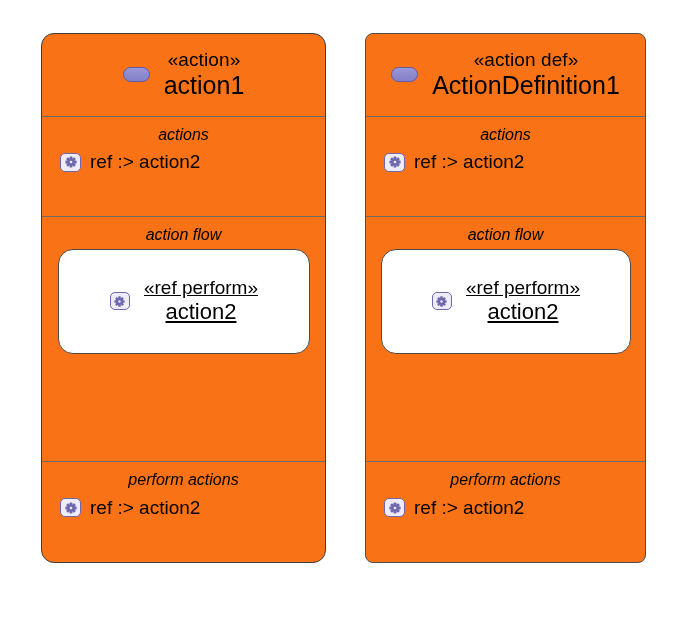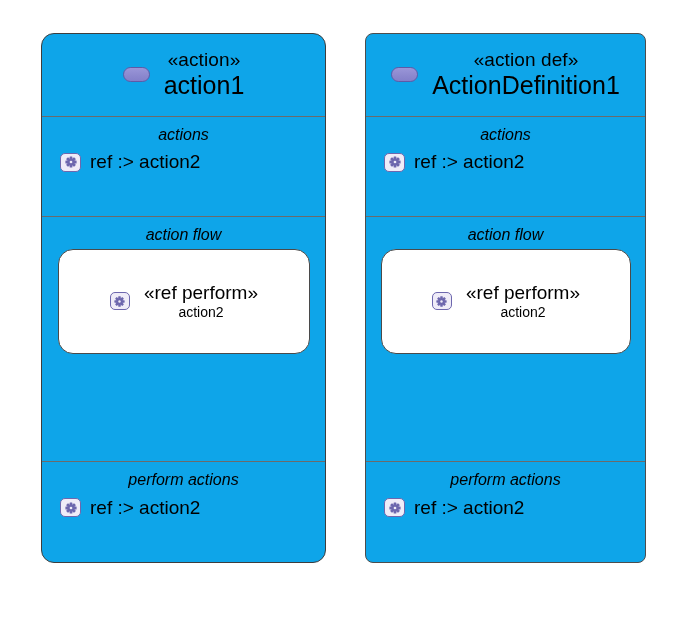--- a/index.html
+++ b/index.html
@@ -20,21 +20,21 @@
     position: absolute;
     left: 0;
     top: 0;
     width: 700px;
     height: 619px;
   }
 
   
   .node {
     position: absolute;
-    background: #0ea5e9;
+    background: #f97316;
     border: 1.6px solid #5a5a5a;
     box-sizing: border-box;
     display: flex;
     flex-direction: column;
     justify-content: center;
   }
   .node.rounded {
     border-radius: 13px;
     border-color: #3d3d3d;
   }
@@ -155,23 +155,24 @@
   }
   #inner-definition {
     left: 15px;
     top: 32px;
     width: 250px;
     height: 105px;
   }
   .inner-node .titles {
     text-align: center;
     line-height: 1.16;
+    text-decoration: underline;
   }
   .inner-stereotype { font-size: 19px; white-space: nowrap; }
-  .inner-name { font-size: 14px; white-space: nowrap; }
+  .inner-name { font-size: 22px; white-space: nowrap; }
 
   
   .cmp-actions      { height: 100px; }
   .cmp-flow         { height: 246px; }
   .cmp-perform      { height: 100px; }
 </style>
 </head>
 <body>
 
 <div class="canvas">

